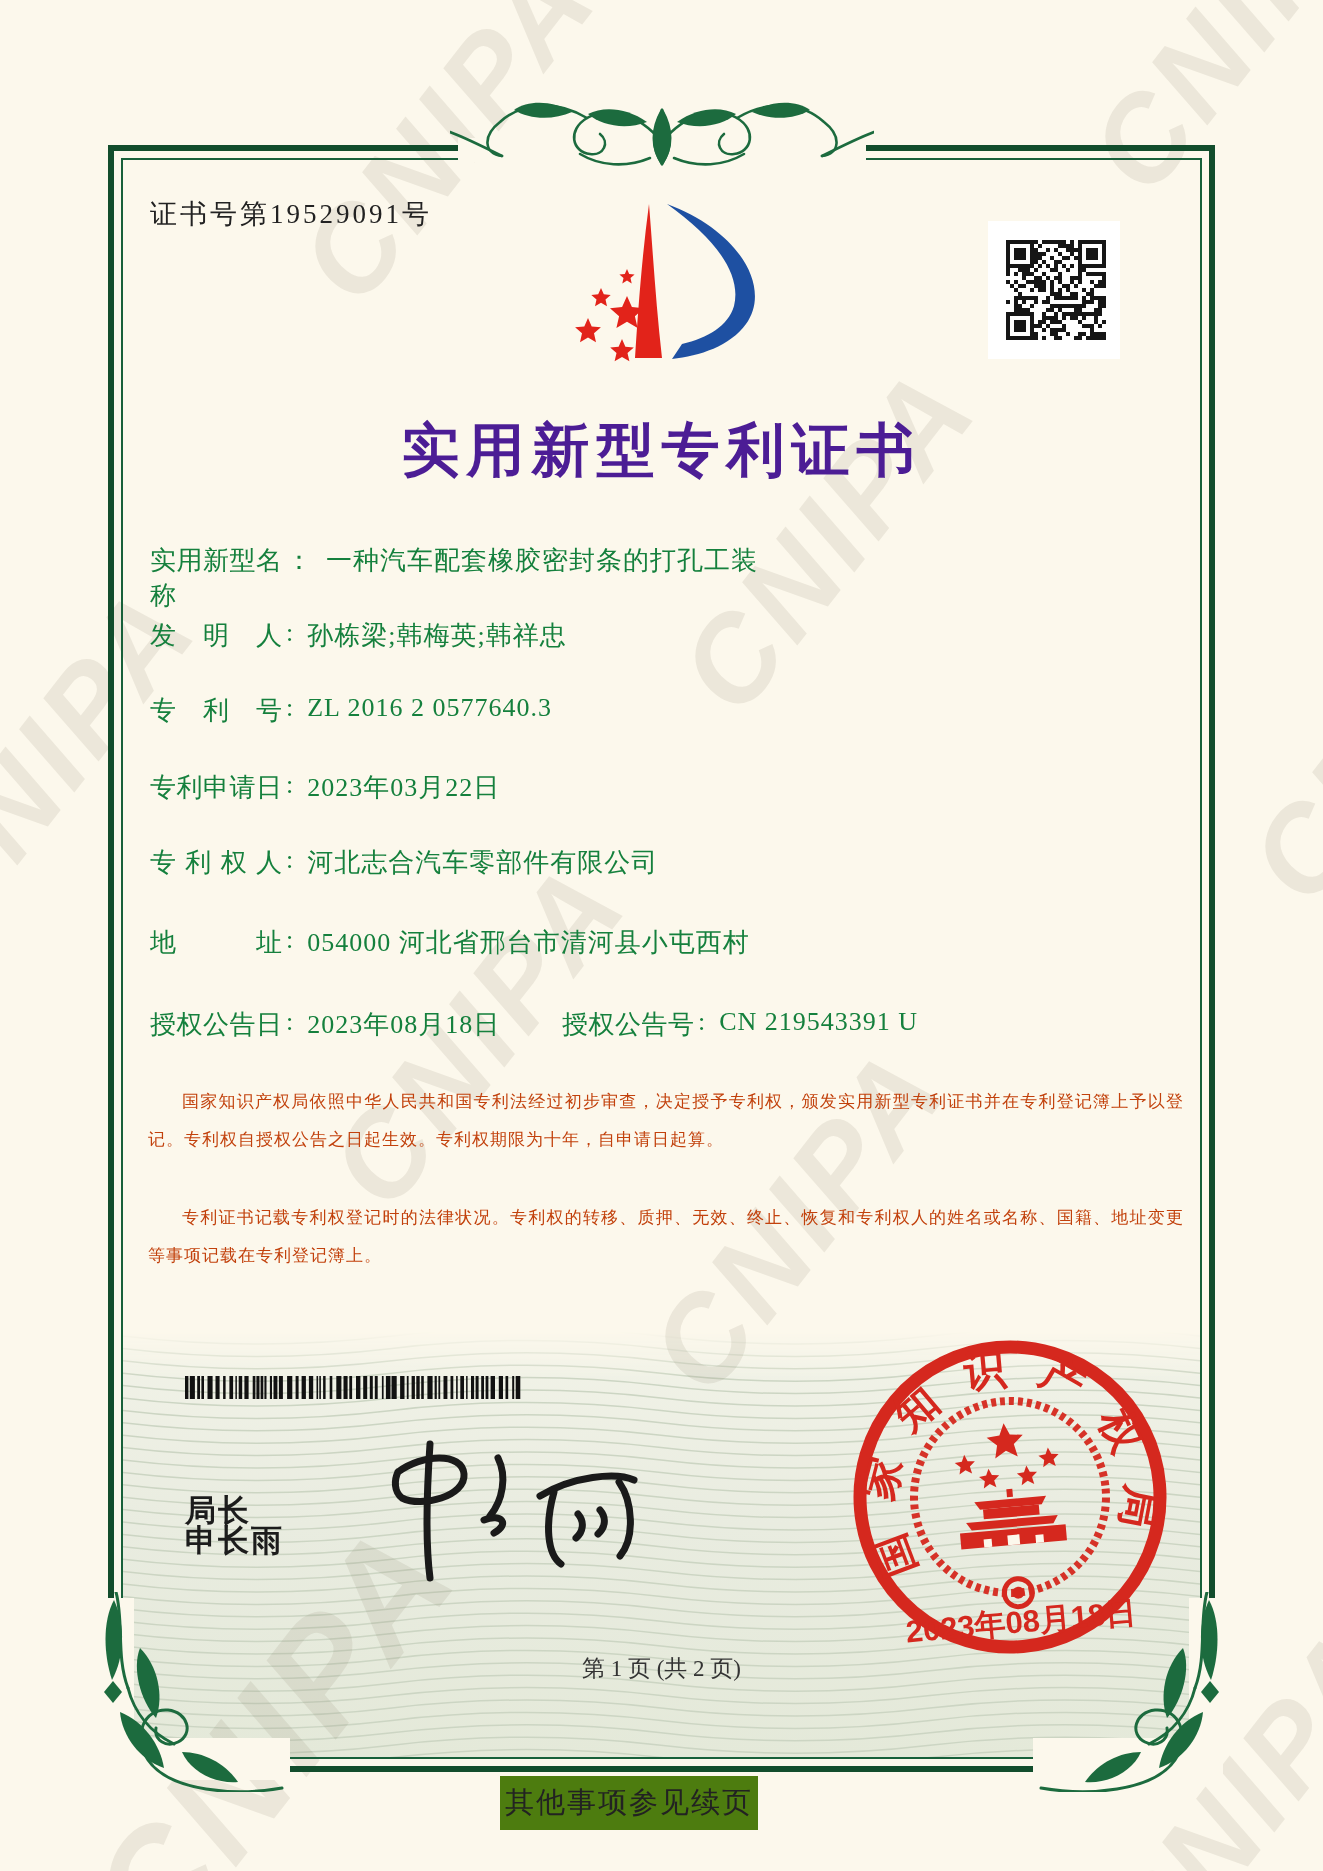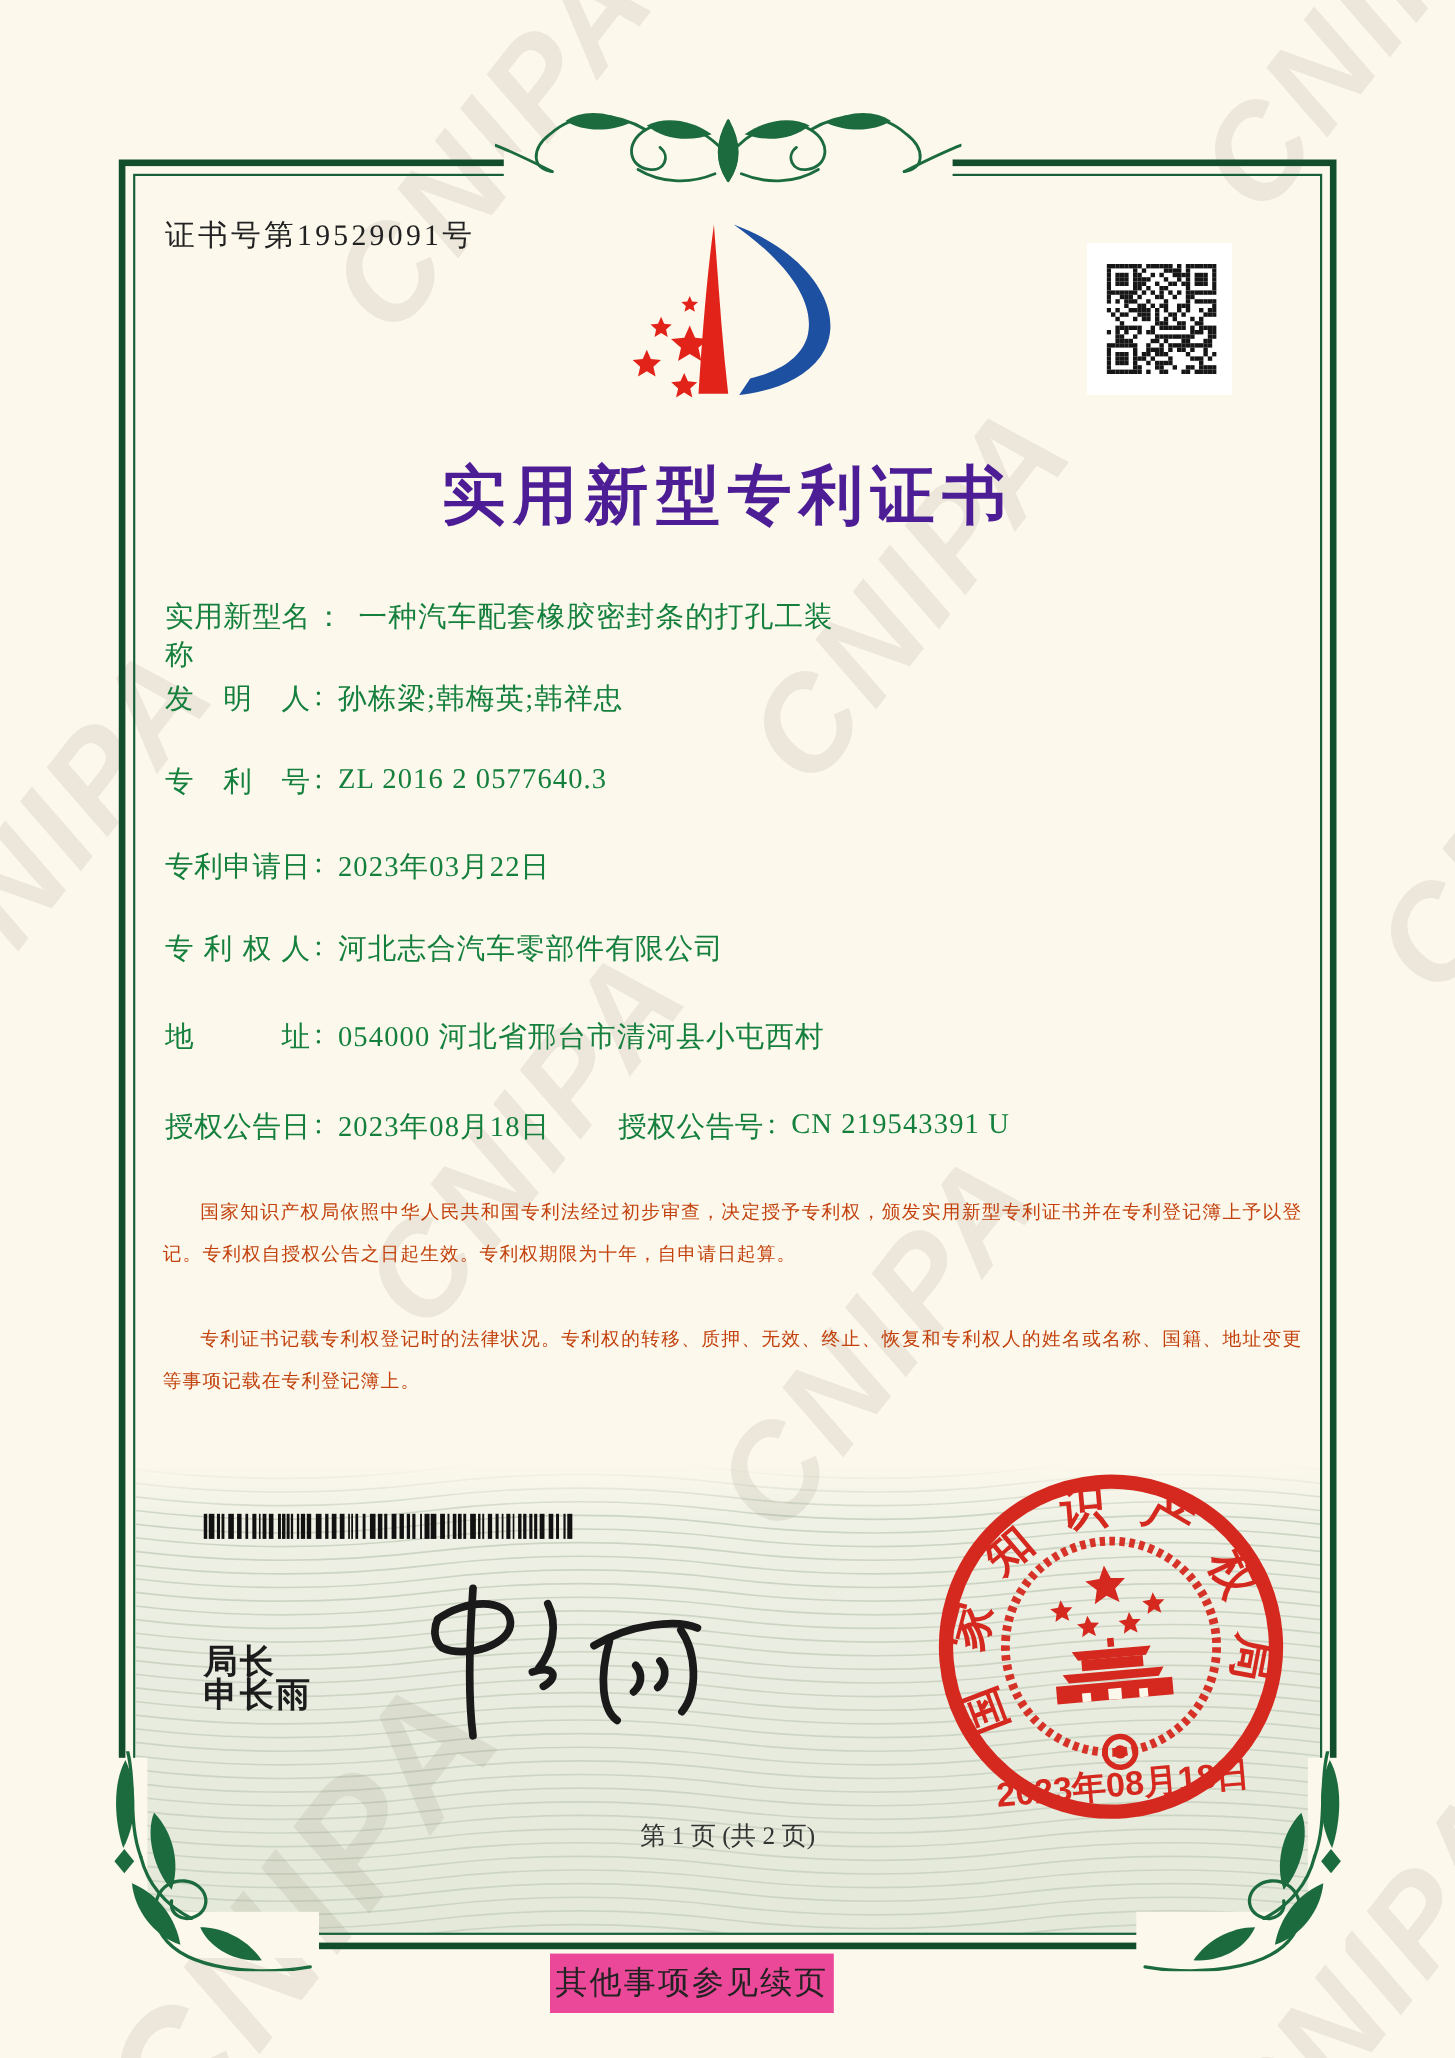--- a/index.html
+++ b/index.html
@@ -45,21 +45,21 @@
   .body-par{position:absolute;left:148px;width:1036px;z-index:6;font-size:17px;color:#c2410c;
       line-height:38px;text-align:justify;text-indent:2em;letter-spacing:1px;}
 
   #barcode{position:absolute;left:185px;top:1376px;z-index:6;}
   .officer{position:absolute;left:185px;z-index:6;font-family:"Liberation Sans","DejaVu Sans",sans-serif;
       font-size:31px;font-weight:bold;color:#1c1c1c;letter-spacing:2px;}
   #signature{position:absolute;left:370px;top:1428px;z-index:6;}
   #seal{position:absolute;left:845px;top:1332px;z-index:7;}
 
   .page-num{position:absolute;left:0;right:0;top:1653px;z-index:6;text-align:center;font-size:23px;color:#333;}
-  .cont-box{position:absolute;left:500px;top:1776px;width:258px;height:54px;background:#ec4899;z-index:6;
+  .cont-box{position:absolute;left:500px;top:1776px;width:258px;height:54px;background:#4d7c0f;z-index:6;
       display:flex;align-items:center;justify-content:center;}
   .cont-box span{font-size:29px;color:#222;letter-spacing:2px;}
 </style>
 </head>
 <body>
 
 <div id="page">
 
   <span class="wm" style="left:250px;top:60px;">CNIPA</span>
   <span class="wm" style="left:1040px;top:-50px;">CNIPA</span>

